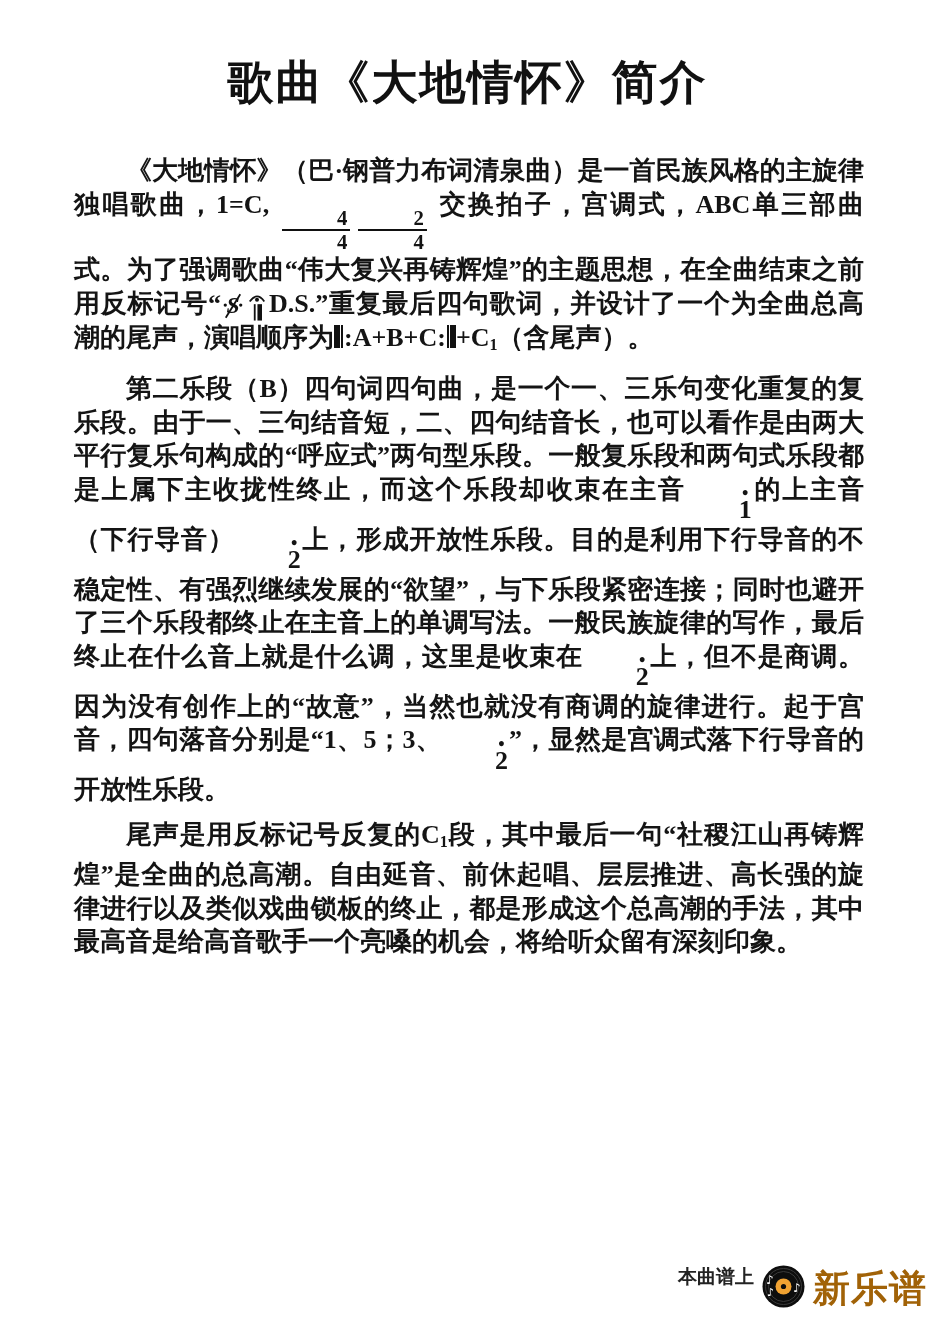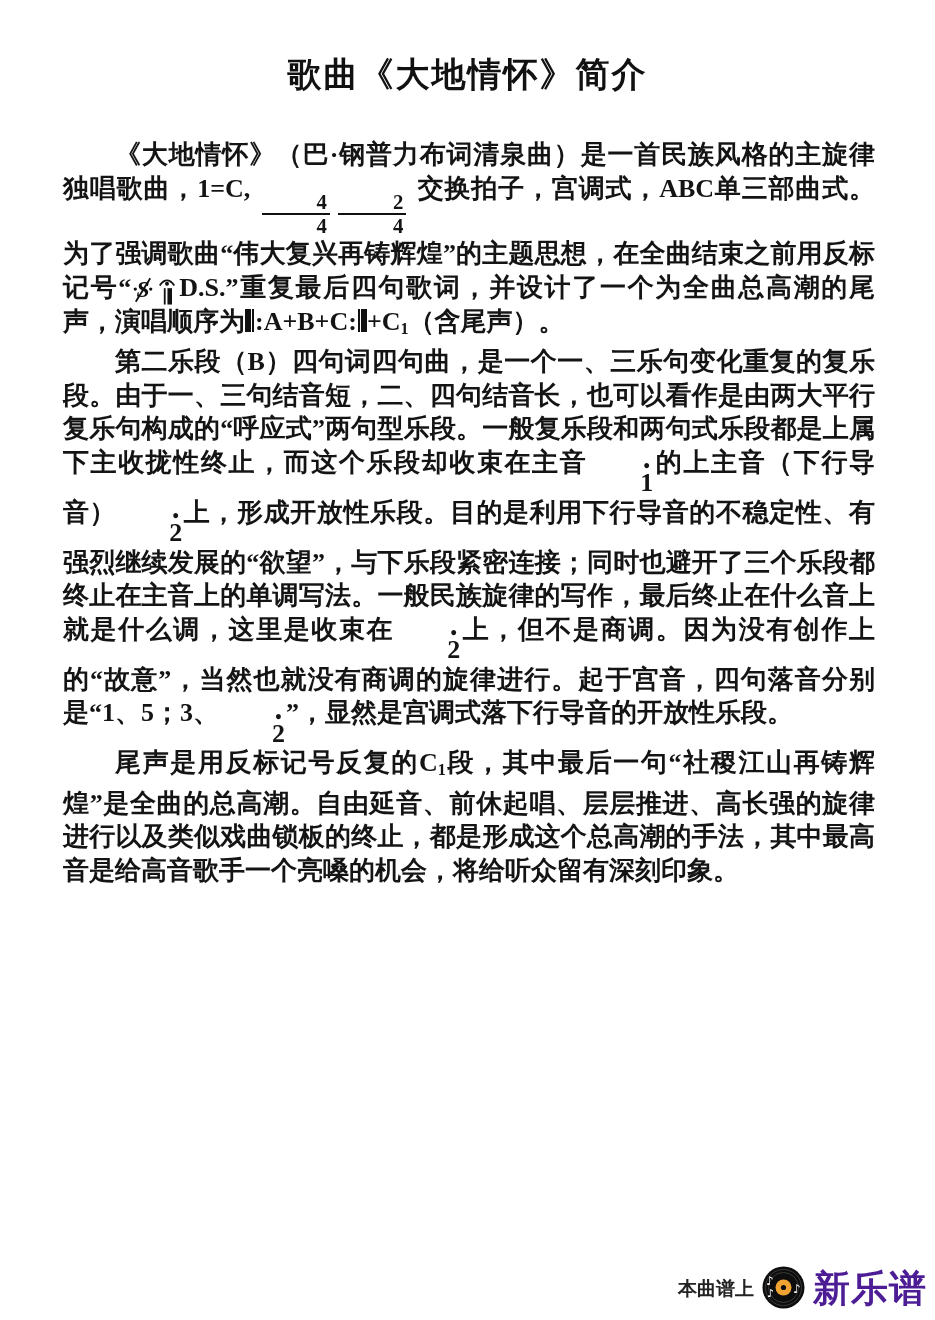--- a/index.html
+++ b/index.html
@@ -4,28 +4,28 @@
 <style>
   html,body{margin:0;padding:0;}
   body{
     width:935px;height:1320px;position:relative;background:#ffffff;
     font-family:"Liberation Serif","DejaVu Serif",serif;
     color:#141414;overflow:hidden;
   }
   .doc{position:absolute;inset:0;}
   .title{
     margin:52px 0 40px 0;text-align:center;
-    font-size:34px;font-weight:bold;letter-spacing:2px;color:#111;
+    font-size:46px;font-weight:bold;letter-spacing:2px;color:#111;
   }
   .content{
     padding:0 60px 0 63px;
     font-size:26px;line-height:33.5px;font-weight:bold;
     text-align:justify;
   }
-  .para{margin:0;text-indent:2em;}
+  .para{margin:11px;text-indent:2em;}
   
   .frac{
     display:inline-flex;flex-direction:column;align-items:center;
     vertical-align:-0.62em;line-height:1.05;font-size:0.8em;
     margin:0 4px;font-weight:bold;
   }
   .frac .num{border-bottom:2px solid #111;padding:0 3px;}
   .frac .den{padding:0 3px;}
   
   .rpt{white-space:nowrap;letter-spacing:0;}
@@ -35,25 +35,25 @@
   .hi{
     display:inline-flex;flex-direction:column;align-items:center;
     line-height:0.8;vertical-align:-0.05em;margin:0 1px;
   }
   .hi .hdot{font-size:0.7em;line-height:0.5;}
   .hi .n{line-height:0.95;}
   sub.idx{font-size:0.62em;vertical-align:-0.25em;}
   .msym{vertical-align:-0.35em;margin:0 2px;}
   .site-footer{
     position:absolute;right:8px;bottom:6px;
-    display:flex;align-items:center;gap:7px;
+    display:flex;gap:7px;
   }
   .site-footer .prefix{font-size:19px;font-weight:bold;color:#222;
     font-family:"Liberation Sans","DejaVu Sans",sans-serif;}
-  .site-footer .brand{font-size:37px;font-weight:bold;color:#4c1d95;letter-spacing:1px;
+  .site-footer .brand{font-size:37px;font-weight:bold;color:#a16207;letter-spacing:1px;
     font-family:"Liberation Sans","DejaVu Sans",sans-serif;}
 </style>
 </head>
 <body>
 
 <div class="doc">
   <h1 class="title">歌曲《大地情怀》简介</h1>
 
   <div class="content">
       <p class="para">《大地情怀》（巴·钢普力布词清泉曲）是一首民族风格的主旋律独唱歌曲，1=C, <span class="frac">

